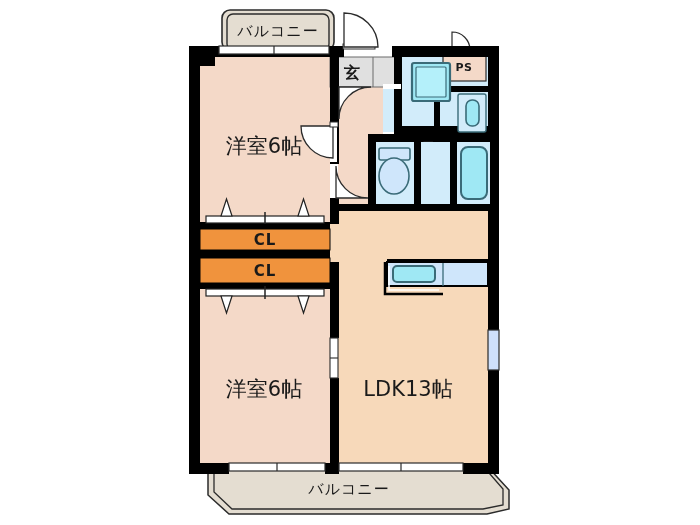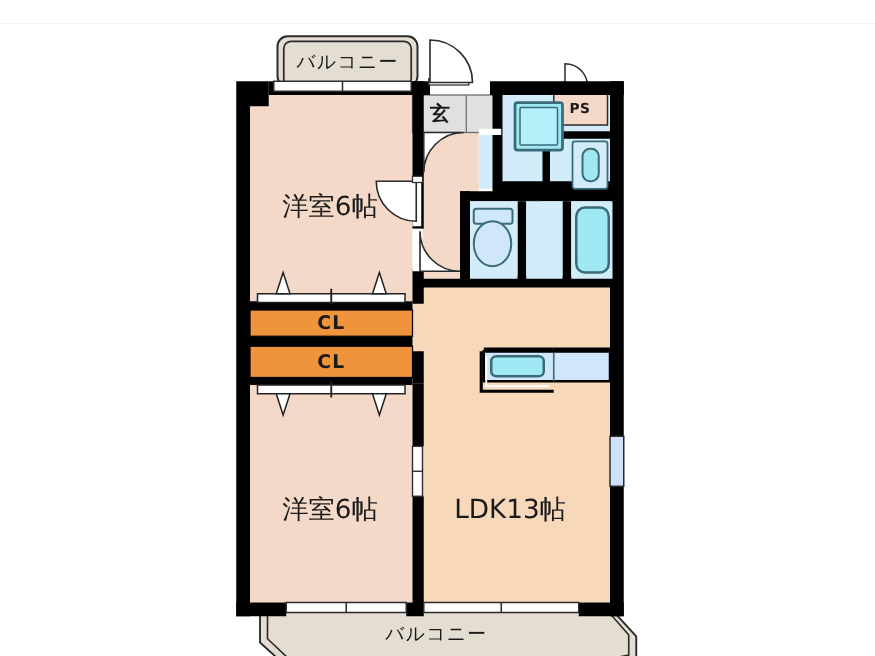--- a/index.html
+++ b/index.html
@@ -10,22 +10,21 @@
   body {
     width: 700px;
     height: 525px;
     font-family: "DejaVu Sans", "Liberation Sans", sans-serif;
     overflow: hidden;
   }
   #plan {
     position: relative;
     width: 700px;
     height: 384px;
-    background: #f0abfc;
-    margin-top: 19px;
+    background: #86efac;
   }
   svg#floorplan {
     position: absolute;
     top: 0;
     left: 0;
     display: block;
   }
   .lbl {
     font-family: "DejaVu Sans", "Liberation Sans", sans-serif;
     fill: #1a1a1a;

